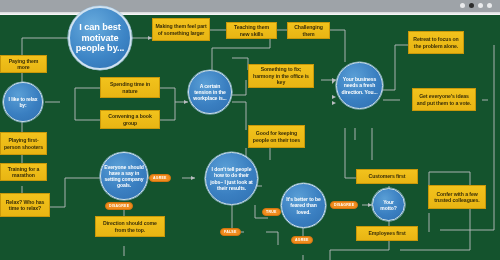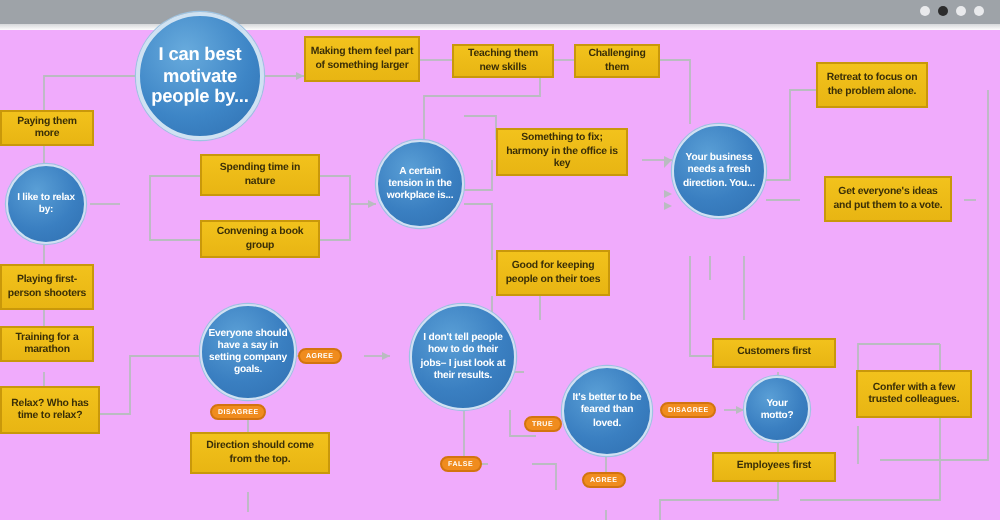--- a/index.html
+++ b/index.html
@@ -3,21 +3,21 @@
 <meta charset="utf-8">
 <style>
   html,body{margin:0;padding:0;}
   body{
     width:500px;height:260px;
     background:#ffffff;
     font-family:"Liberation Sans", sans-serif;
     overflow:hidden;
     position:relative;
   }
-  #stage{position:relative;width:500px;height:260px;background:#f0abfc;overflow:hidden;}
+  #stage{position:relative;width:500px;height:260px;background:#14532d;overflow:hidden;}
 
   
   .topbar{
     position:absolute;left:0;top:0;width:500px;height:12px;
     background:#9ea3a8;
   }
   .topbar .shadow{
     position:absolute;left:0;top:12px;width:500px;height:3px;
     background:linear-gradient(#d6d8da,#fdfdfd);
   }

